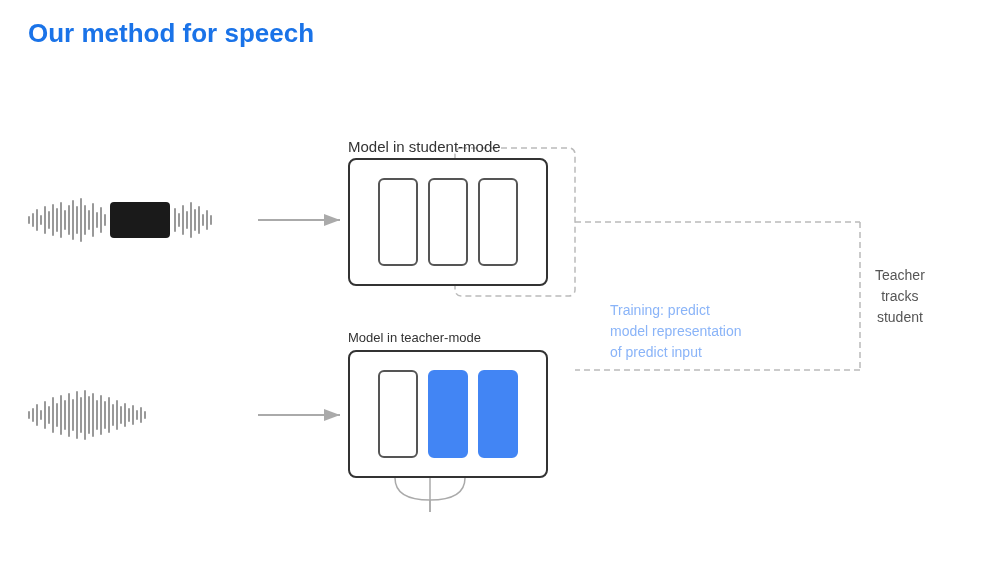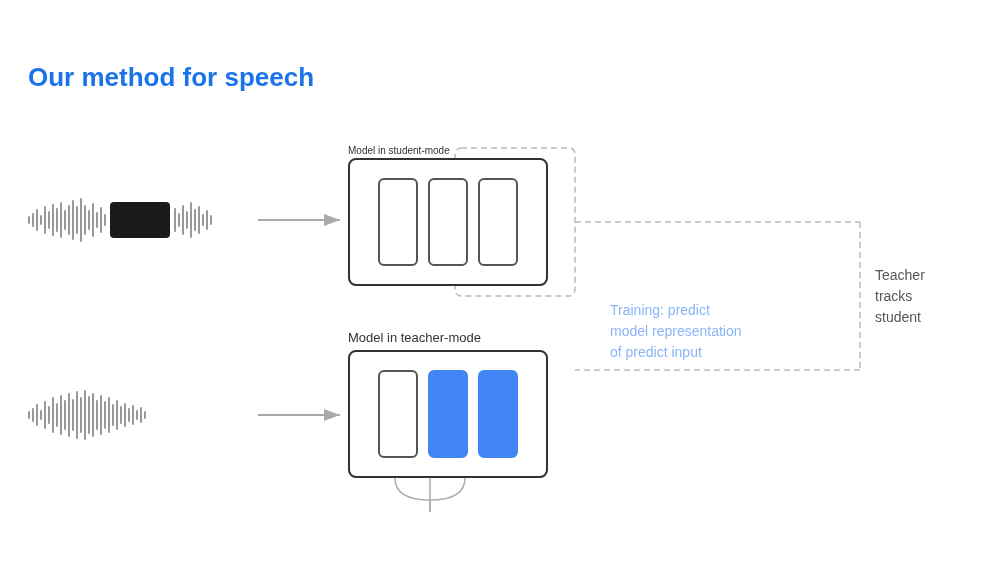--- a/index.html
+++ b/index.html
@@ -12,21 +12,20 @@
       position: relative;
     }
 
     .title {
       position: absolute;
       top: 18px;
       left: 28px;
       font-size: 26px;
       font-weight: 700;
       color: #1a73e8;
-      margin-top: 44px;
     }
 
     
     .arrows-svg {
       position: absolute;
       top: 0;
       left: 0;
       width: 993px;
       height: 576px;
       pointer-events: none;
@@ -137,21 +136,21 @@
     <div style="width:2px;height:18px;background:#999;border-radius:1px;"></div>
     <div style="width:2px;height:24px;background:#999;border-radius:1px;"></div>
     <div style="width:2px;height:14px;background:#999;border-radius:1px;"></div>
     <div style="width:2px;height:20px;background:#999;border-radius:1px;"></div>
     <div style="width:2px;height:10px;background:#999;border-radius:1px;"></div>
     <div style="width:2px;height:16px;background:#999;border-radius:1px;"></div>
     <div style="width:2px;height:8px;background:#999;border-radius:1px;"></div>
   </div>
 </div>
 
-<div style="position:absolute; top:138px; left:348px; font-size:10px; color:#333;margin-top:7px;">Model in student-mode</div>
+<div style="position:absolute; top:138px; left:348px; font-size:15px; color:#333;">Model in student-mode</div>
 
 <div style="position:absolute; top:158px; left:348px; width:200px; height:128px;
             border:2px solid #333; border-radius:8px; display:flex; align-items:center;
             justify-content:center; gap:10px; background:#fff;">
   <div style="width:40px;height:88px;border:2px solid #555;border-radius:6px;background:#fff;"></div>
   <div style="width:40px;height:88px;border:2px solid #555;border-radius:6px;background:#fff;"></div>
   <div style="width:40px;height:88px;border:2px solid #555;border-radius:6px;background:#fff;"></div>
 </div>
 
 <div style="position:absolute; top:330px; left:348px; font-size:13px; color:#333;">Model in teacher-mode</div>
@@ -161,15 +160,15 @@
             justify-content:center; gap:10px; background:#fff;">
   <div style="width:40px;height:88px;border:2px solid #555;border-radius:6px;background:#fff;"></div>
   <div style="width:40px;height:88px;border:2px solid #4285f4;border-radius:6px;background:#4285f4;"></div>
   <div style="width:40px;height:88px;border:2px solid #4285f4;border-radius:6px;background:#4285f4;"></div>
 </div>
 
 <div style="position:absolute; top:300px; left:610px; font-size:14px; color:#8ab4f8; line-height:1.5; white-space:pre-line;">Training: predict
 model representation
 of predict input</div>
 
-<div style="position:absolute; top:265px; left:875px; font-size:14px; color:#555; line-height:1.5; text-align:left; white-space:pre-line;">Teacher
+<div style="position:absolute; top:265px; left:875px; font-size:14px; color:#555; line-height:1.5; text-align:center; white-space:pre-line;">Teacher
 tracks
 student</div>
 
 </body></html>

